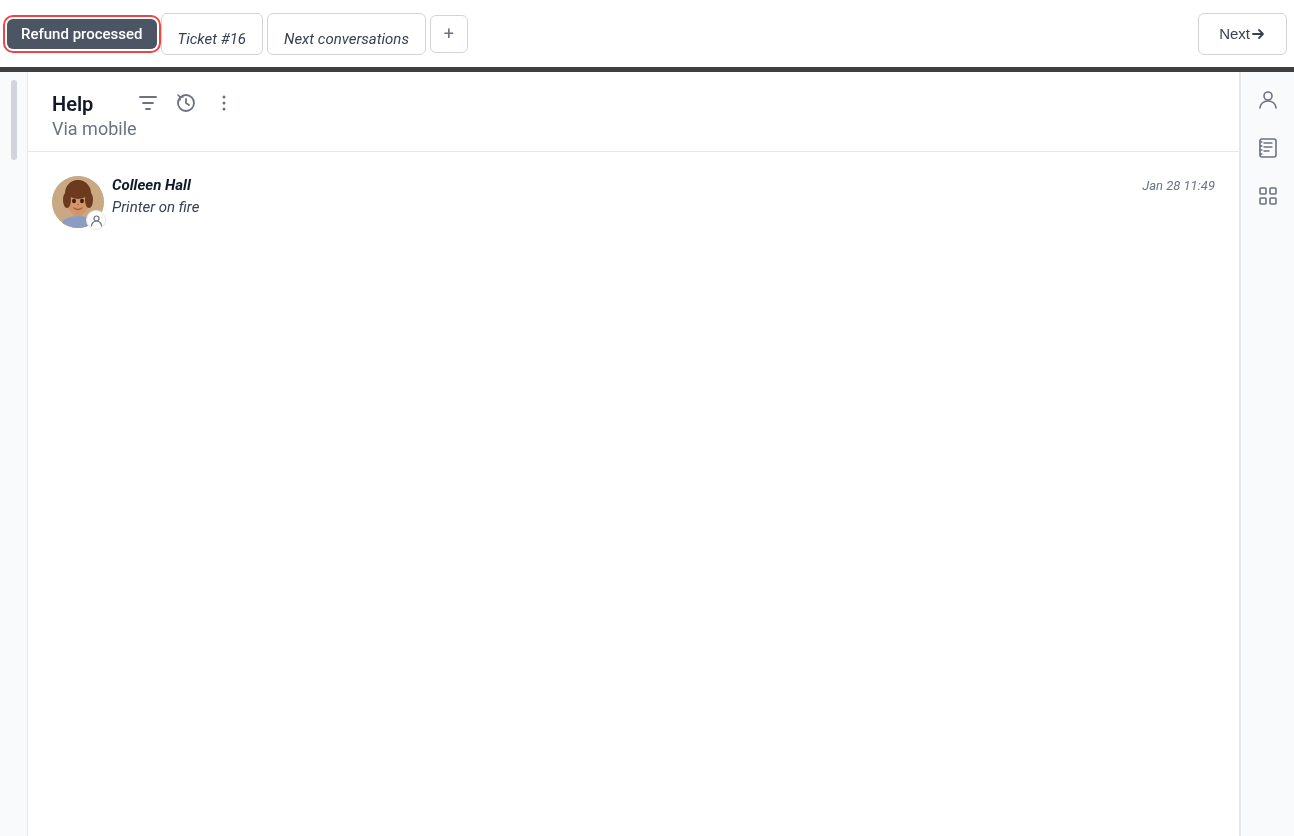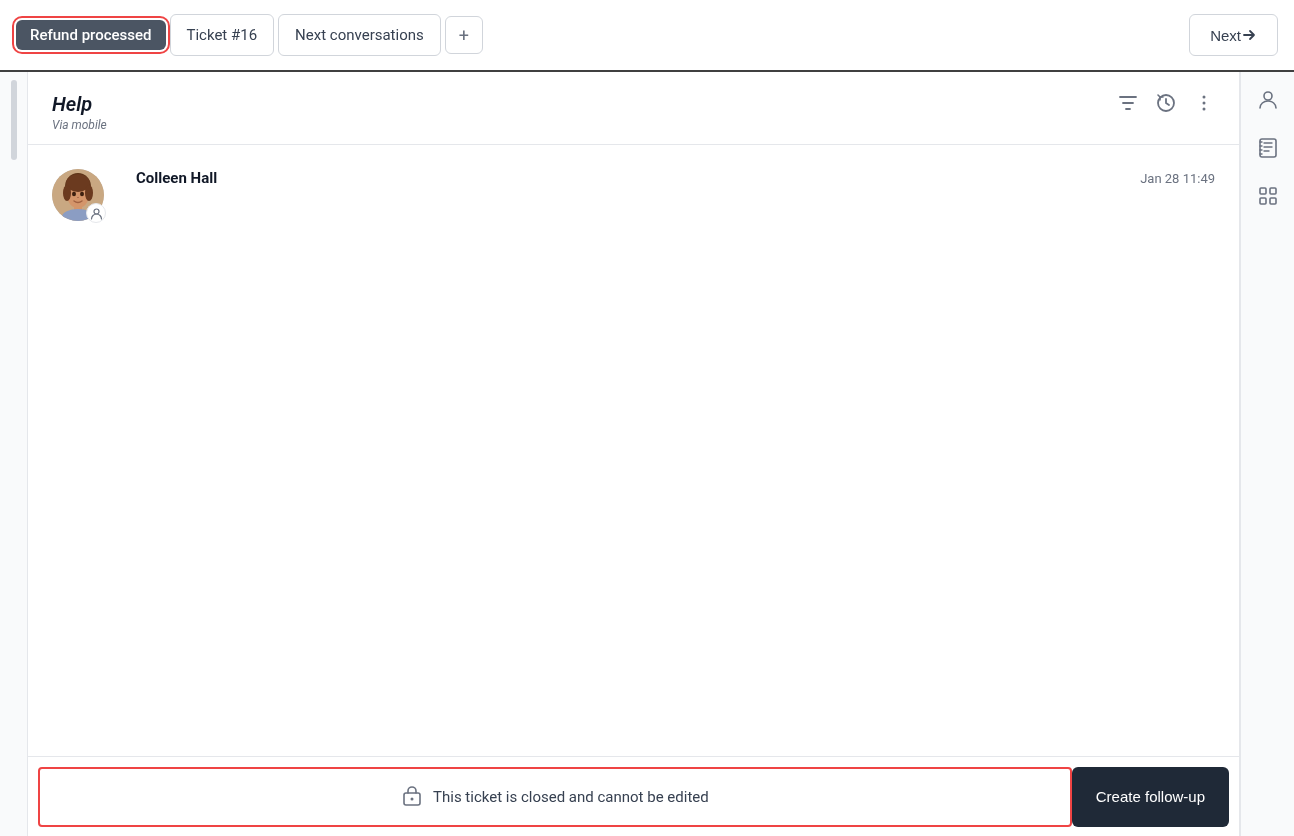--- a/index.html
+++ b/index.html
@@ -3,50 +3,51 @@
   <meta charset="utf-8">
   <style>
     * { box-sizing: border-box; margin: 0; padding: 0; }
     body { font-family: -apple-system, BlinkMacSystemFont, 'Segoe UI', Roboto, sans-serif; background: #f3f4f6; width: 1294px; height: 836px; overflow: hidden; }
 
     
     .tab-bar {
       display: flex;
       align-items: center;
       background: #ffffff;
-      border-bottom: 2px solid #404040;
+      border-bottom: 5px solid #404040;
       height: 72px;
-      padding: 0 16px;
+      padding: 0 7px;
       position: relative;
     }
     .tab-active {
       display: flex;
       align-items: center;
       background: #4b5563;
       color: #ffffff;
       border-radius: 6px;
       padding: 6px 14px;
       font-size: 15px;
       font-weight: 500;
       margin-right: 4px;
       outline: 2px solid #ef4444;
       outline-offset: 2px;
     }
     .tab {
       display: flex;
-      align-items: center;
+      align-items: flex-end;
       background: #ffffff;
       color: #374151;
       border: 1px solid #d1d5db;
       border-radius: 6px;
       padding: 6px 16px;
       font-size: 15px;
       margin-right: 4px;
       cursor: pointer;
       height: 42px;
+      font-style: italic;
     }
     .tab-add {
       display: flex;
       align-items: center;
       justify-content: center;
       background: #ffffff;
       border: 1px solid #d1d5db;
       border-radius: 6px;
       width: 38px;
       height: 38px;
@@ -97,33 +98,31 @@
       flex: 1;
       background: #ffffff;
       display: flex;
       flex-direction: column;
       border-right: 1px solid #e5e7eb;
     }
 
     .ticket-header {
       display: flex;
       align-items: flex-start;
-      justify-content: space-between;
       padding: 20px 24px 12px 24px;
       border-bottom: 1px solid #e5e7eb;
-      font-style: italic;
     }
     .ticket-title-area {}
     .ticket-title {
       font-size: 20px;
       font-weight: 600;
       color: #111827;
     }
     .ticket-subtitle {
-      font-size: 12px;
+      font-size: 18px;
       color: #6b7280;
       margin-top: 2px;
     }
     .ticket-toolbar {
       display: flex;
       align-items: center;
       gap: 16px;
     }
     .toolbar-icon {
       color: #6b7280;
@@ -132,22 +131,23 @@
     }
 
     
     .message-area {
       flex: 1;
       padding: 24px;
       overflow-y: auto;
     }
     .message-row {
       display: flex;
-      gap: 32px;
+      gap: 8px;
       align-items: flex-start;
+      font-style: italic;
     }
     .avatar-wrap {
       position: relative;
       flex-shrink: 0;
     }
     .avatar {
       width: 52px;
       height: 52px;
       border-radius: 50%;
       overflow: hidden;
@@ -341,37 +341,25 @@
               <circle cx="6.5" cy="4.5" r="2.5" stroke="#6b7280" stroke-width="1.2"></circle>
               <path d="M1.5 12c0-2.761 2.239-5 5-5s5 2.239 5 5" stroke="#6b7280" stroke-width="1.2" stroke-linecap="round"></path>
             </svg>
           </div>
         </div>
         <div class="message-body">
           <div class="message-meta">
             <span class="message-author">Colleen Hall</span>
             <span class="message-time">Jan 28 11:49</span>
           </div>
+          <div class="message-text">Printer on fire</div>
         </div>
       </div>
     </div>
 
-    <div class="bottom-bar">
-      <div class="closed-notice" style="margin-left:10px;">
-        <svg width="22" height="22" viewBox="0 0 22 22" fill="none">
-          <rect x="3" y="7" width="16" height="12" rx="2" stroke="#6b7280" stroke-width="1.6"></rect>
-          <path d="M7 7V5a4 4 0 018 0v2" stroke="#6b7280" stroke-width="1.6" stroke-linecap="round"></path>
-          <circle cx="11" cy="13" r="1.5" fill="#6b7280"></circle>
-        </svg>
-        <span>This ticket is closed and cannot be edited</span>
-      </div>
-      <button class="create-followup-btn">
-        <span>Create follow-up</span>
-      </button>
-    </div>
 
   </div>
 
   <div class="right-sidebar">
     <span class="right-icon">
       <svg width="24" height="24" viewBox="0 0 24 24" fill="none">
         <circle cx="12" cy="8" r="4" stroke="#6b7280" stroke-width="1.6"></circle>
         <path d="M4 20c0-4 3.582-7 8-7s8 3 8 7" stroke="#6b7280" stroke-width="1.6" stroke-linecap="round"></path>
       </svg>
     </span>

